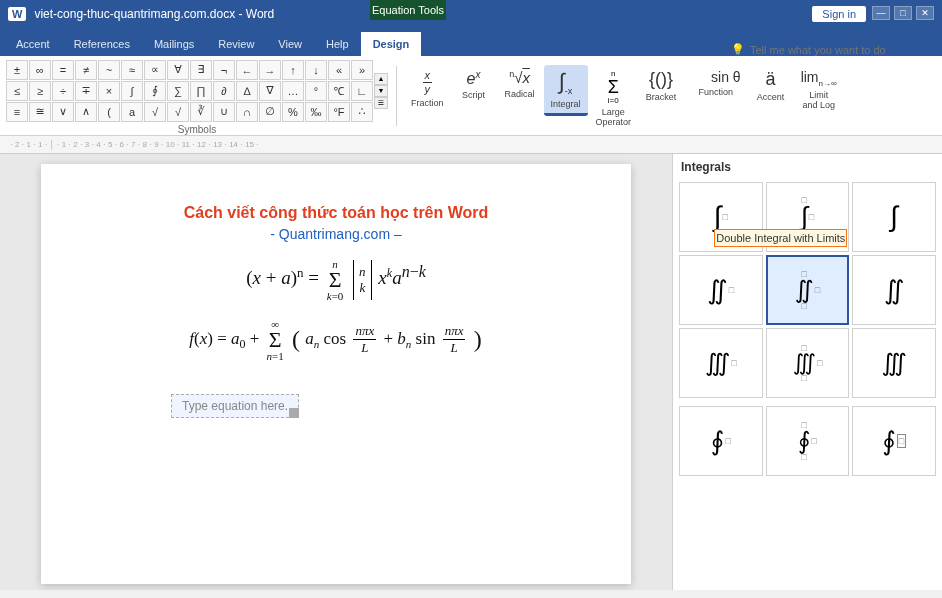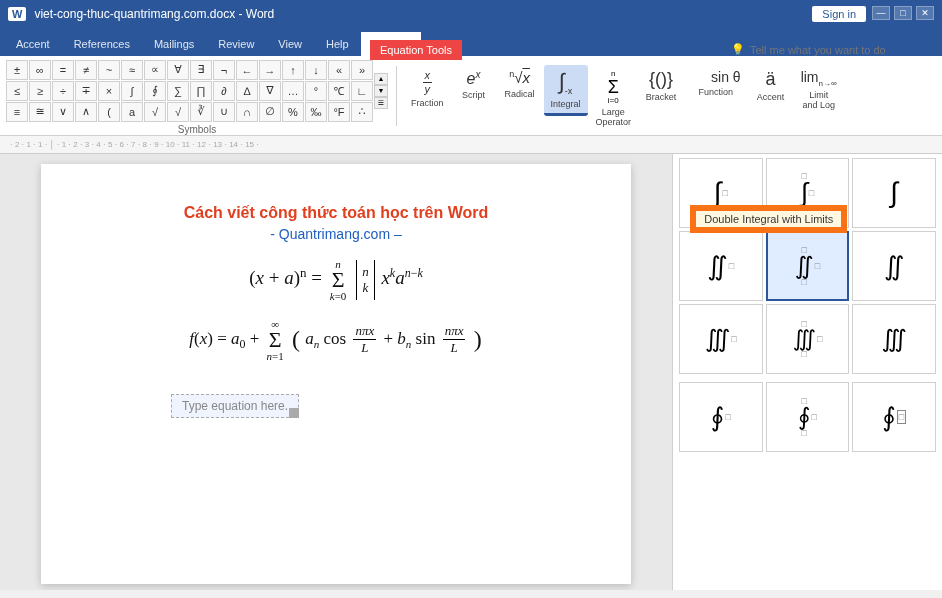--- a/index.html
+++ b/index.html
@@ -237,22 +237,22 @@
     }
     .integral-cell.highlighted { background: #e0ecff; border: 2px solid #2b579a; }
     .small-sq { font-size: 9px; vertical-align: super; margin-left: 1px; color: #888; }
 
     
     .tooltip-box {
       position: absolute;
       right: 0;
       top: -28px;
       background: #fff8e0;
-      border: 6px solid #f97316;
-      padding: 2px 8px;
+      border: 1px solid #f97316;
+      padding: 2px 1px;
       font-size: 11px;
       color: #333;
       white-space: nowrap;
       z-index: 100;
       pointer-events: none;
     }
 
     
     .scroll-btns {
       display: flex;
@@ -279,21 +279,21 @@
   </style>
 </head>
 <body>
 
 <div class="title-bar">
   <div class="title-bar-left">
 
     <span style="background:#fff;color:#2b579a;font-weight:bold;font-size:11px;padding:1px 4px;border-radius:2px;">W</span>
     <span class="title-text">viet-cong-thuc-quantrimang.com.docx - Word</span>
   </div>
-  <div style="position:absolute;left:370px;top:0;background:#ef4444;padding:4px 10px;font-size:11px;color:white;margin-top:40px;">Equation Tools</div>
+  <div style="position:absolute;left:370px;top:0;background:#14532d;padding:4px 2px;font-size:11px;color:white;">Equation Tools</div>
   <div class="title-bar-right">
     <button class="sign-in-btn">Sign in</button>
     <div class="window-controls">
       <div class="win-btn">—</div>
       <div class="win-btn">□</div>
       <div class="win-btn">✕</div>
     </div>
   </div>
 </div>
 
@@ -445,21 +445,21 @@
           <span style="font-size:11px;line-height:1.1"><i>n</i></span>
           <span style="font-size:22px;line-height:0.9">Σ</span>
           <span style="font-size:11px;line-height:1.1"><i>k</i>=0</span>
         </span>
         <span style="display:inline-flex;align-items:center;vertical-align:middle;border-left:1.5px solid #000;border-right:1.5px solid #000;padding:4px 5px;margin:0 2px;">
           <span style="display:inline-flex;flex-direction:column;align-items:center;font-size:13px;">
             <span><i>n</i></span>
             <span><i>k</i></span>
           </span>
         </span>
-        <i>x</i><sup style="font-size:12px;"><i>k</i></sup><i>a</i><sup style="font-size:12px;"><i>n</i>−<i>k</i></sup>
+        <i>x</i><sup style="font-size:12px;"><i>k</i></sup><i>a</i><sup style="font-size:16px;"><i>n</i>−<i>k</i></sup>
         </span>
       </div>
 
       
       <div style="font-family:'Times New Roman',serif;font-size:17px;text-align:center;margin:16px 0;color:#111;">
         <span>
           <i>f</i>(<i>x</i>) = <i>a</i><sub style="font-size:12px;">0</sub> + 
           <span style="display:inline-flex;flex-direction:column;align-items:center;vertical-align:middle;margin:0 3px;">
             <span style="font-size:11px;line-height:1.1">∞</span>
             <span style="font-size:22px;line-height:0.9">Σ</span>
@@ -484,20 +484,21 @@
       <div style="position:relative;display:inline-block;margin-left:30px;margin-top:8px;">
         <div class="equation-input-box">
           <span>Type equation here.</span>
           <div class="eq-input-handle"></div>
         </div>
       </div>
     </div>
   </div>
 
   <div class="integral-panel">
+    <div class="panel-section-title">Integrals</div>
     <div class="integral-grid">
 
       <div class="integral-cell">
         <span style="font-size:28px;">∫</span>
         <span class="small-sq">□</span>
       </div>
       <div class="integral-cell">
         <span style="display:inline-flex;flex-direction:column;align-items:center;">
           <span style="font-size:9px;color:#888;">□</span>
           <span style="font-size:26px;line-height:0.9;">∫</span>

